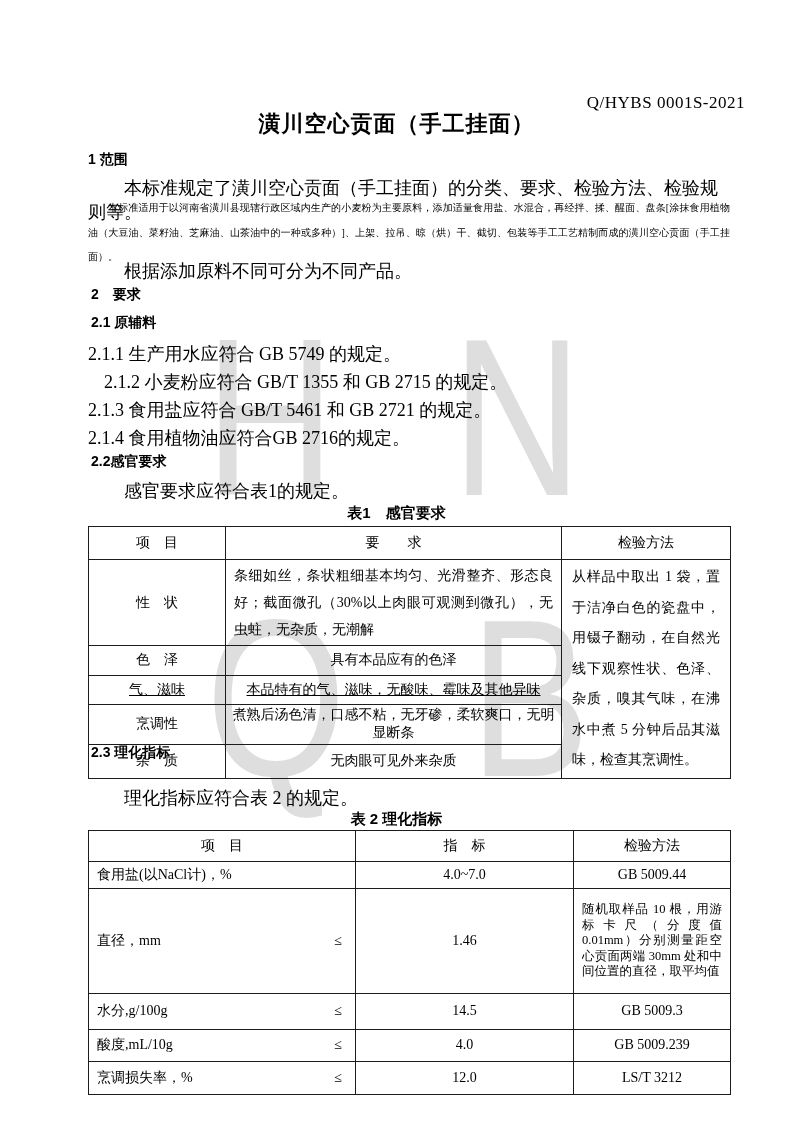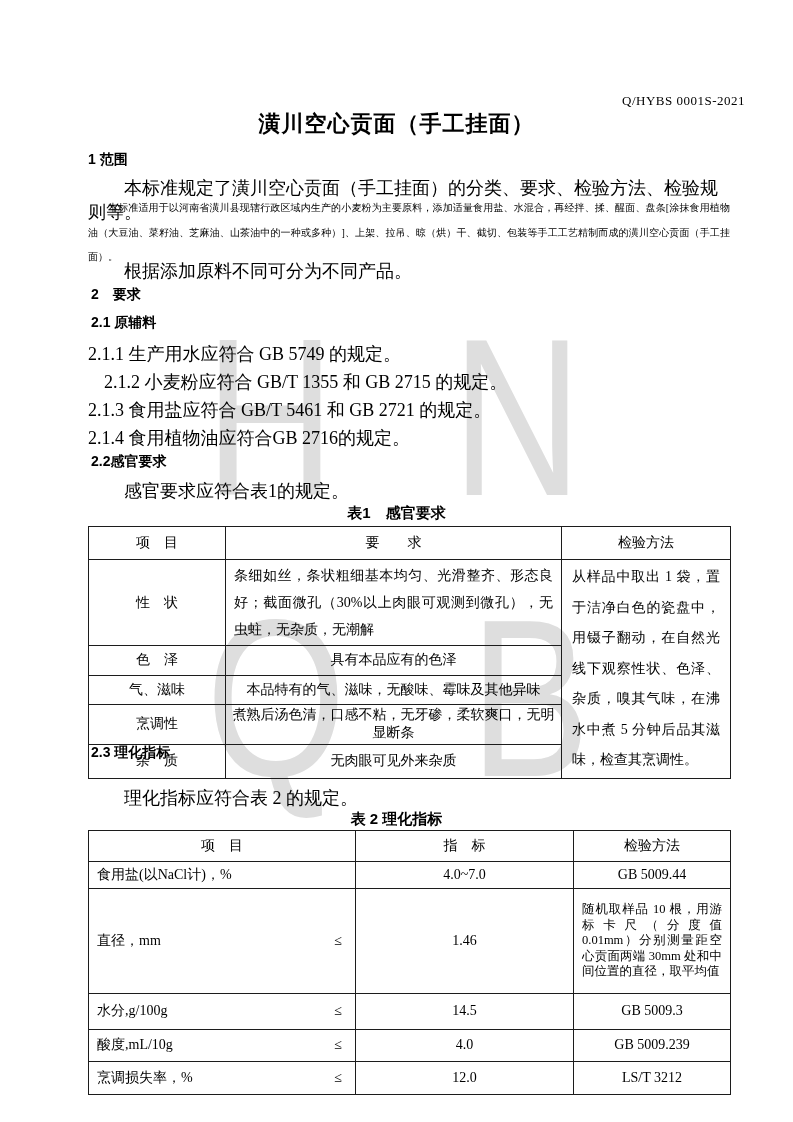--- a/index.html
+++ b/index.html
@@ -24,21 +24,21 @@
     transform-origin:left top;
     z-index:0;
     user-select:none;
   }
   
   .layer { position:absolute; left:0; top:0; width:100%; height:100%; z-index:1; }
   .abs { position:absolute; }
   .doc-number {
     top:93px; left:0; right:48px;
     text-align:right;
-    font-size:13px;
+    font-size:17px;
     letter-spacing:0.5px;
   }
   .doc-title {
     top:109px; left:0; width:100%;
     text-align:center;
     font-size:22px; font-weight:bold;
     font-family:Liberation Sans, sans-serif;
     letter-spacing:1px;
   }
   .h {
@@ -71,21 +71,21 @@
     font-weight:normal;
     font-size:14px;
     text-align:center;
     vertical-align:middle;
     overflow:hidden;
   }
   
   .t1 { width:642px; }
   .t1 col.c1 { width:137px; } .t1 col.c2 { width:336px; } .t1 col.c3 { width:169px; }
   .t1 .hrow { height:33px; }
-  .t1 .r0 { height:58px; } .t1 .r1 { height:28px; } .t1 .r2 { height:28px; }
+  .t1 .r0 { height:58px; } .t1 .r1 { height:28px; } .t1 .r2 { height:28px;text-decoration:underline; }
   .t1 .r3 { height:38px; } .t1 .r4 { height:32px; }
   .t1 .req-long {
     text-align:justify;
     padding:0 8px;
     line-height:27px;
   }
   .t1 .method {
     text-align:justify;
     vertical-align:middle;
     padding:2px 10px;

